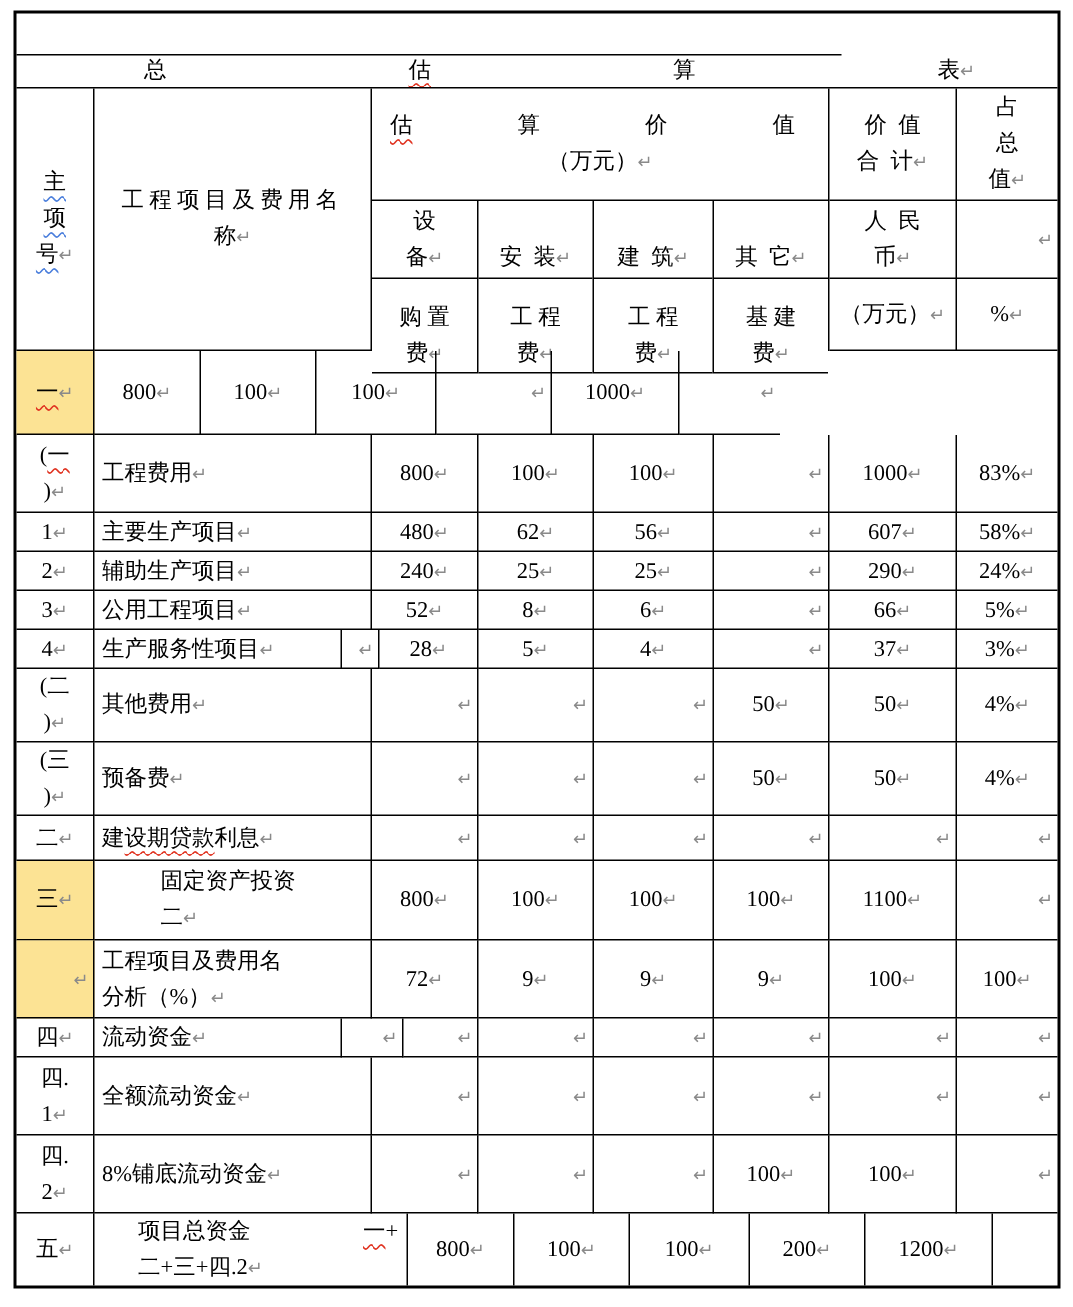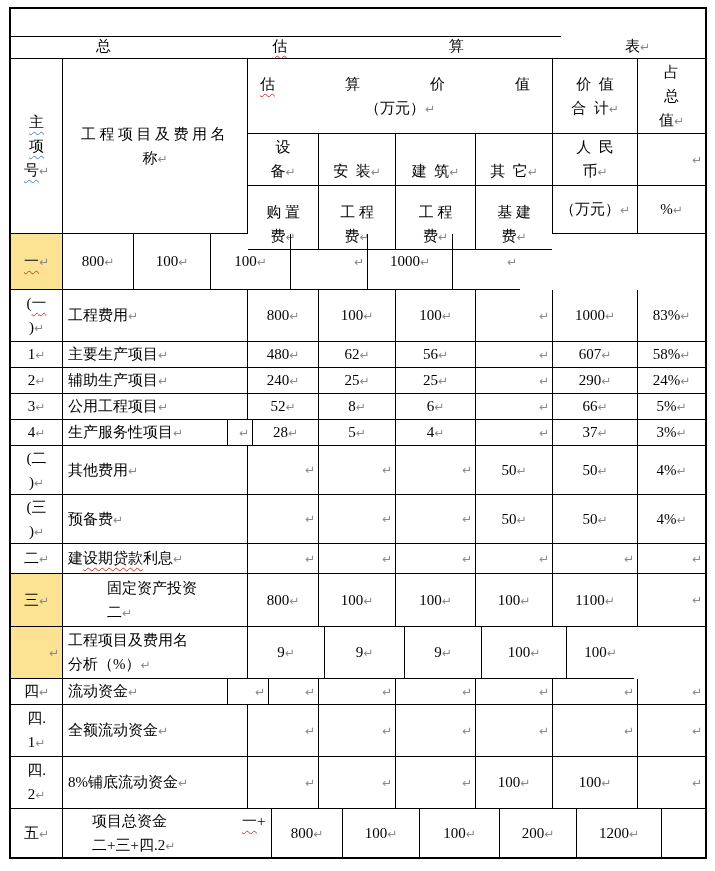--- a/index.html
+++ b/index.html
@@ -423,20 +423,23 @@
         </div>
       </div>
       <div class="row drow" style="height: 52px;">
         <div class="cell no-cell hl empty" style="width: 52px;">
           <span class="pil">↵</span>
         </div>
         <div class="cell name-cell" style="width: 185px;">
           <div class="ln"><span>工程项目及费用名</span></div>
           <div class="ln"><span>分析（%）</span><span class="pil">↵</span></div>
         </div>
+        <div class="cell val-cell" style="width: 71px;">
+          <div class="ln"><span>72</span><span class="pil">↵</span></div>
+        </div>
         <div class="cell val-cell" style="width: 77px;">
           <div class="ln"><span>9</span><span class="pil">↵</span></div>
         </div>
         <div class="cell val-cell" style="width: 80px;">
           <div class="ln"><span>9</span><span class="pil">↵</span></div>
         </div>
         <div class="cell val-cell" style="width: 77px;">
           <div class="ln"><span>9</span><span class="pil">↵</span></div>
         </div>
         <div class="cell val-cell" style="width: 85px;">

